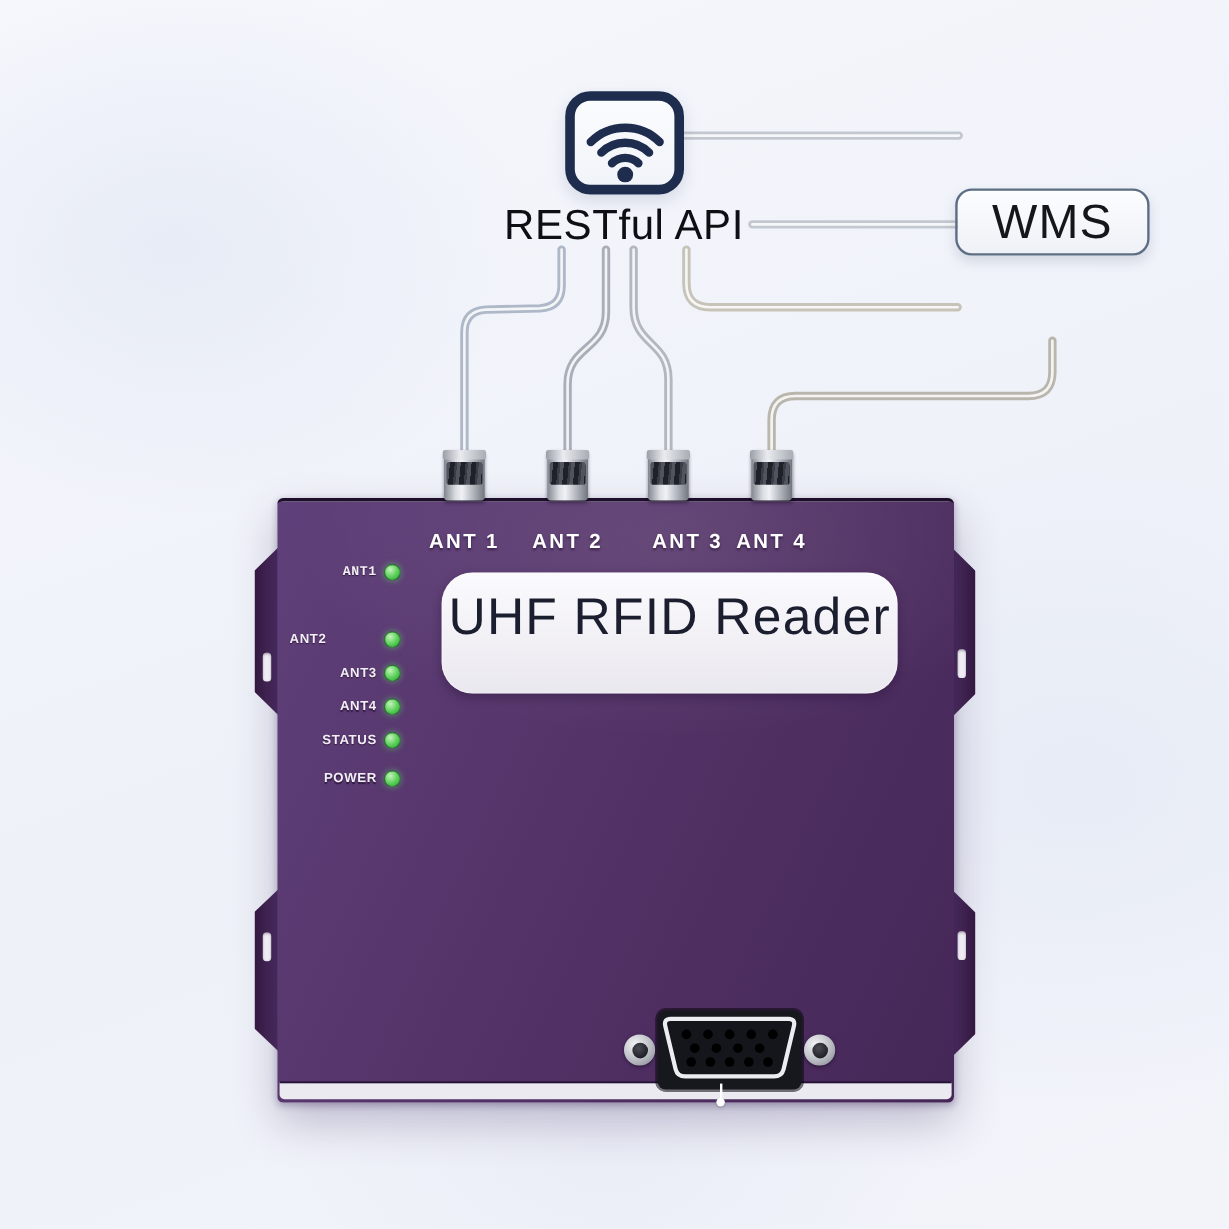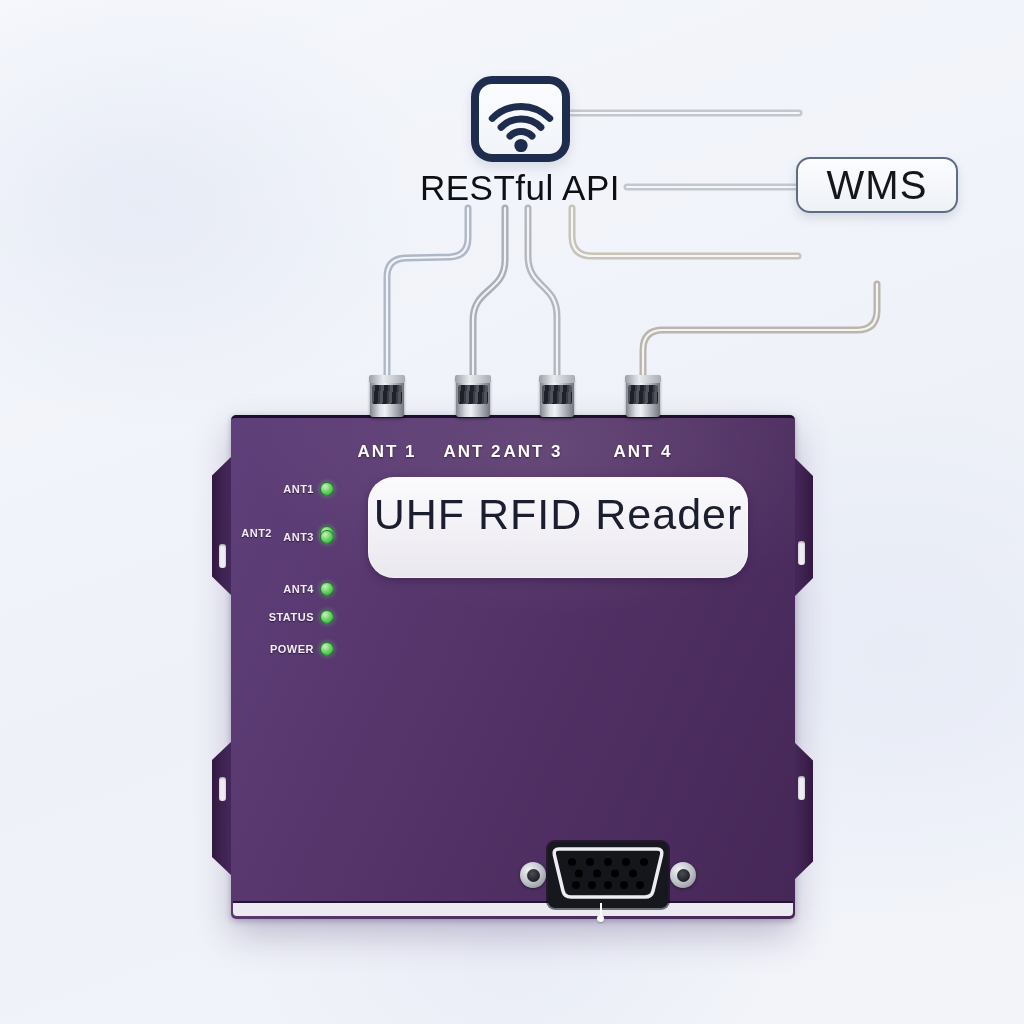--- a/index.html
+++ b/index.html
@@ -196,36 +196,36 @@
     <div class="conn-top"></div>
   </div>
   <div class="abs ant-conn" style="left:626px;">
     <div class="conn-body"></div>
     <div class="conn-band"></div>
     <div class="conn-top"></div>
   </div>
 
   <div class="abs ant-label" style="left:342px;">ANT 1</div>
   <div class="abs ant-label" style="left:428px;">ANT 2</div>
-  <div class="abs ant-label" style="left:488px;">ANT 3</div>
+  <div class="abs ant-label" style="left:528px;">ANT 3</div>
   <div class="abs ant-label" style="left:598px;">ANT 4</div>
 
   <div class="abs name-plate">
     <span>UHF RFID Reader</span>
   </div>
 
-  <div class="abs led-row" style="top:480px;">
+  <div class="abs led-row" style="top:468px;font-family:Liberation Mono, monospace;">
     <span class="led-label">ANT1</span>
     <span class="led-dot"></span>
   </div>
   <div class="abs led-row" style="top:524px;gap:48px;">
     <span class="led-label">ANT2</span>
     <span class="led-dot"></span>
   </div>
-  <div class="abs led-row" style="top:528px;">
+  <div class="abs led-row" style="top:552px;">
     <span class="led-label">ANT3</span>
     <span class="led-dot"></span>
   </div>
   <div class="abs led-row" style="top:580px;">
     <span class="led-label">ANT4</span>
     <span class="led-dot"></span>
   </div>
   <div class="abs led-row" style="top:608px;">
     <span class="led-label">STATUS</span>
     <span class="led-dot"></span>

